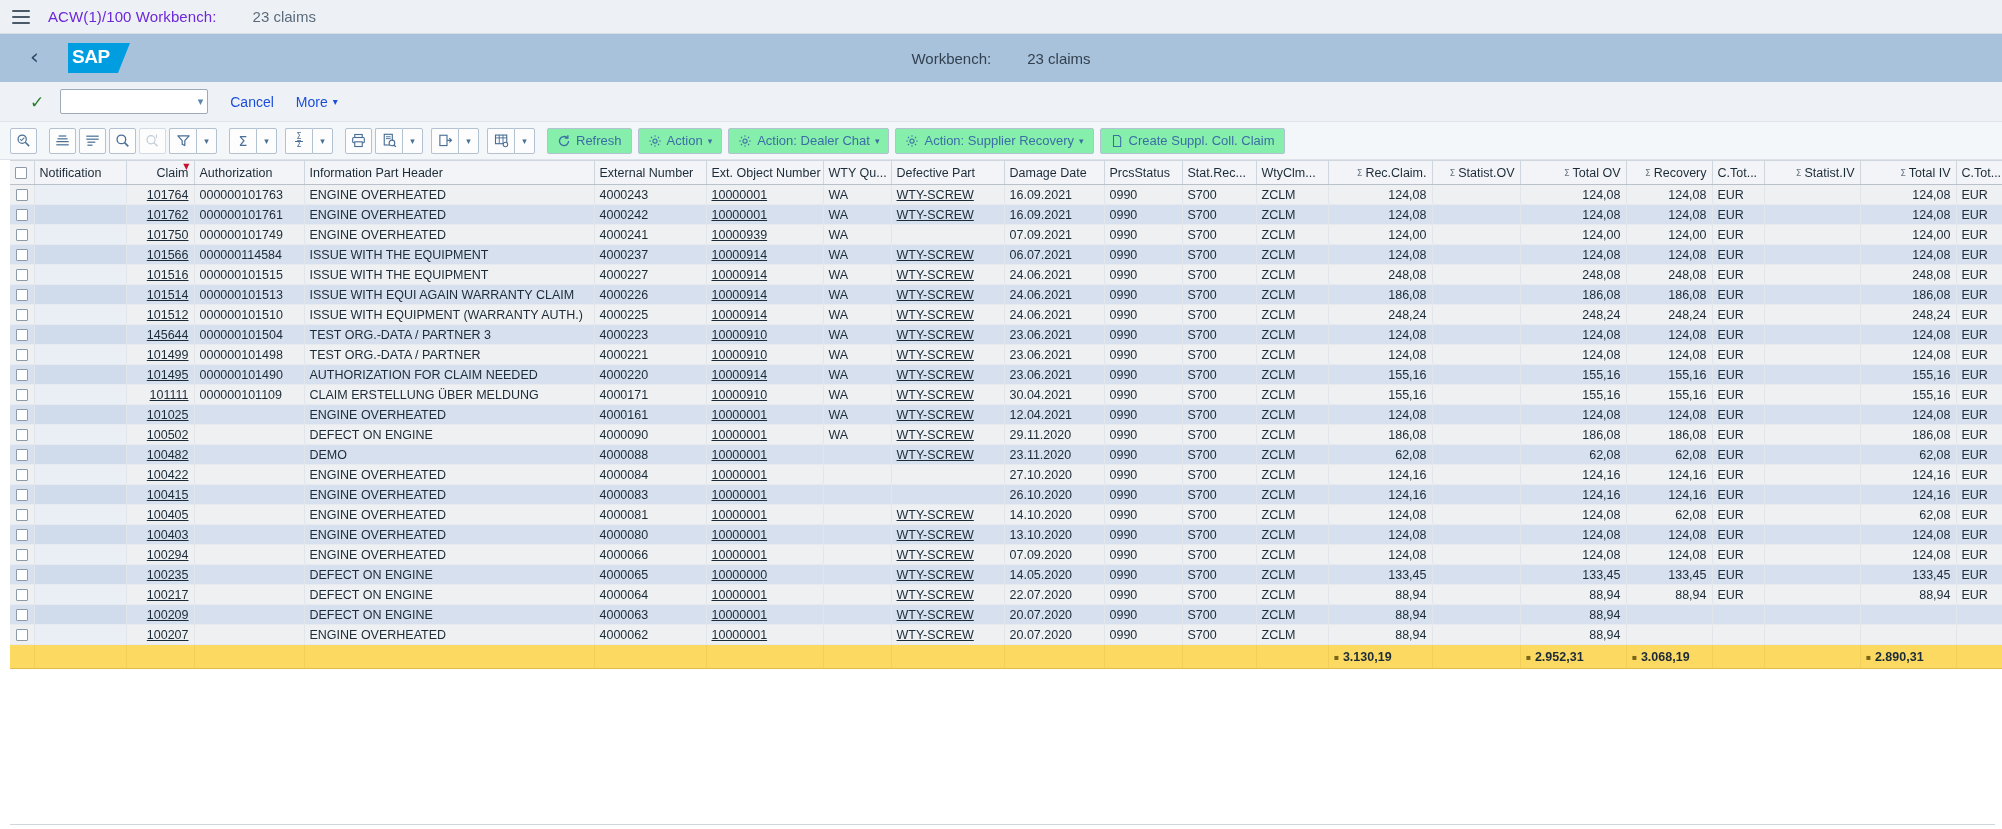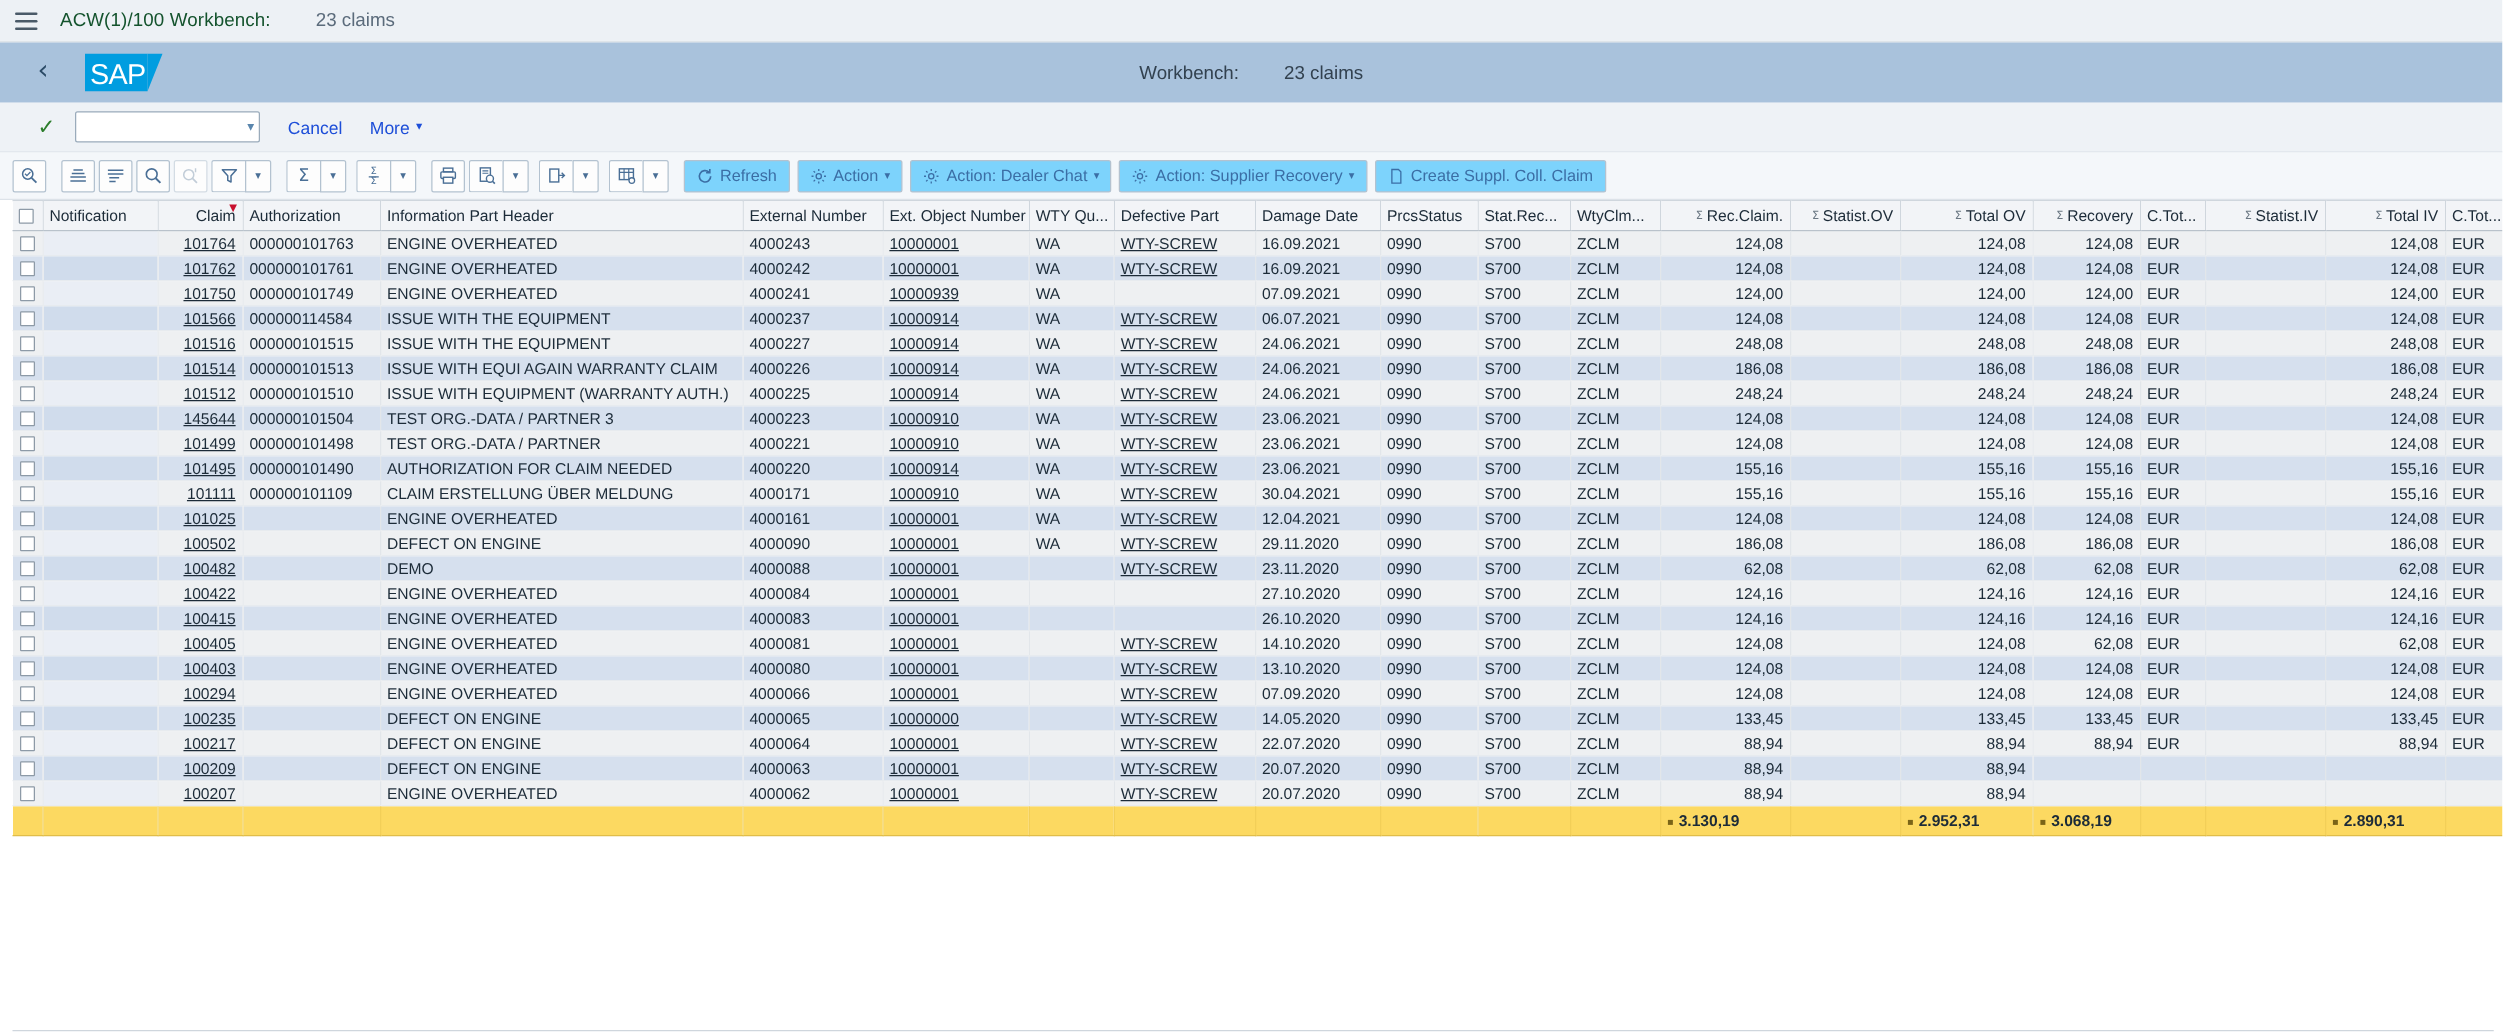--- a/index.html
+++ b/index.html
@@ -26,21 +26,21 @@
     width: 22px; height: 22px;
     display: flex; flex-direction: column;
     justify-content: center; gap: 4px;
     cursor: pointer;
     margin-right: 14px;
   }
   .hamburger span {
     display: block; height: 2px; width: 18px; background: #4a5a68; border-radius: 1px;
   }
   .shellbar-title {
-    font-size: 15px; color: #14532d; letter-spacing: .1px; text-align: right;
+    font-size: 15px; color: #6d28d9; letter-spacing: .1px; text-align: right;
   }
   .shellbar-count {
     font-size: 15px; color: #5b6b7b; margin-left: 36px;
   }
 
   
   .apphdr {
     height: 48px;
     background: #a9c2dc;
     display: flex;
@@ -68,21 +68,21 @@
   }
   .sap-logo .wedge {
     position: absolute; left: 50px; top: 0;
     width: 0; height: 0;
     border-top: 30px solid #009de0;
     border-right: 12px solid transparent;
   }
   .sap-logo .txt {
     position: absolute; left: 4px; top: 3px;
     color: #ffffff;
-    font-size: 23px; font-weight: normal;
+    font-size: 19px; font-weight: bold;
     letter-spacing: -0.5px;
     font-family: "Liberation Sans", sans-serif;
   }
   .apphdr-center {
     position: absolute;
     left: 0; right: 0;
     display: flex; justify-content: center; align-items: center;
     gap: 36px;
     pointer-events: none;
   }
@@ -155,21 +155,21 @@
   .tbtn .sigfrac {
     font-size: 8px; line-height: 8px; text-align: center;
     font-family: "DejaVu Sans", sans-serif;
   }
   .tbtn .sigfrac .top { border-bottom: 1px solid #4a6f96; padding: 0 1px; }
   .chev-dn { font-size: 9px; font-family: "DejaVu Sans", sans-serif; }
 
   .actbtn {
     height: 26px;
     border: 1px solid #b3c2d0;
-    background: #7dd3fc;
+    background: #86efac;
     border-radius: 2px;
     display: flex; align-items: center;
     gap: 5px;
     padding: 0 9px;
     margin-right: 6px;
     cursor: pointer;
     font-size: 13px; color: #3b6ea5;
     white-space: nowrap;
   }
   .actbtn svg { display: block; flex: none; }

